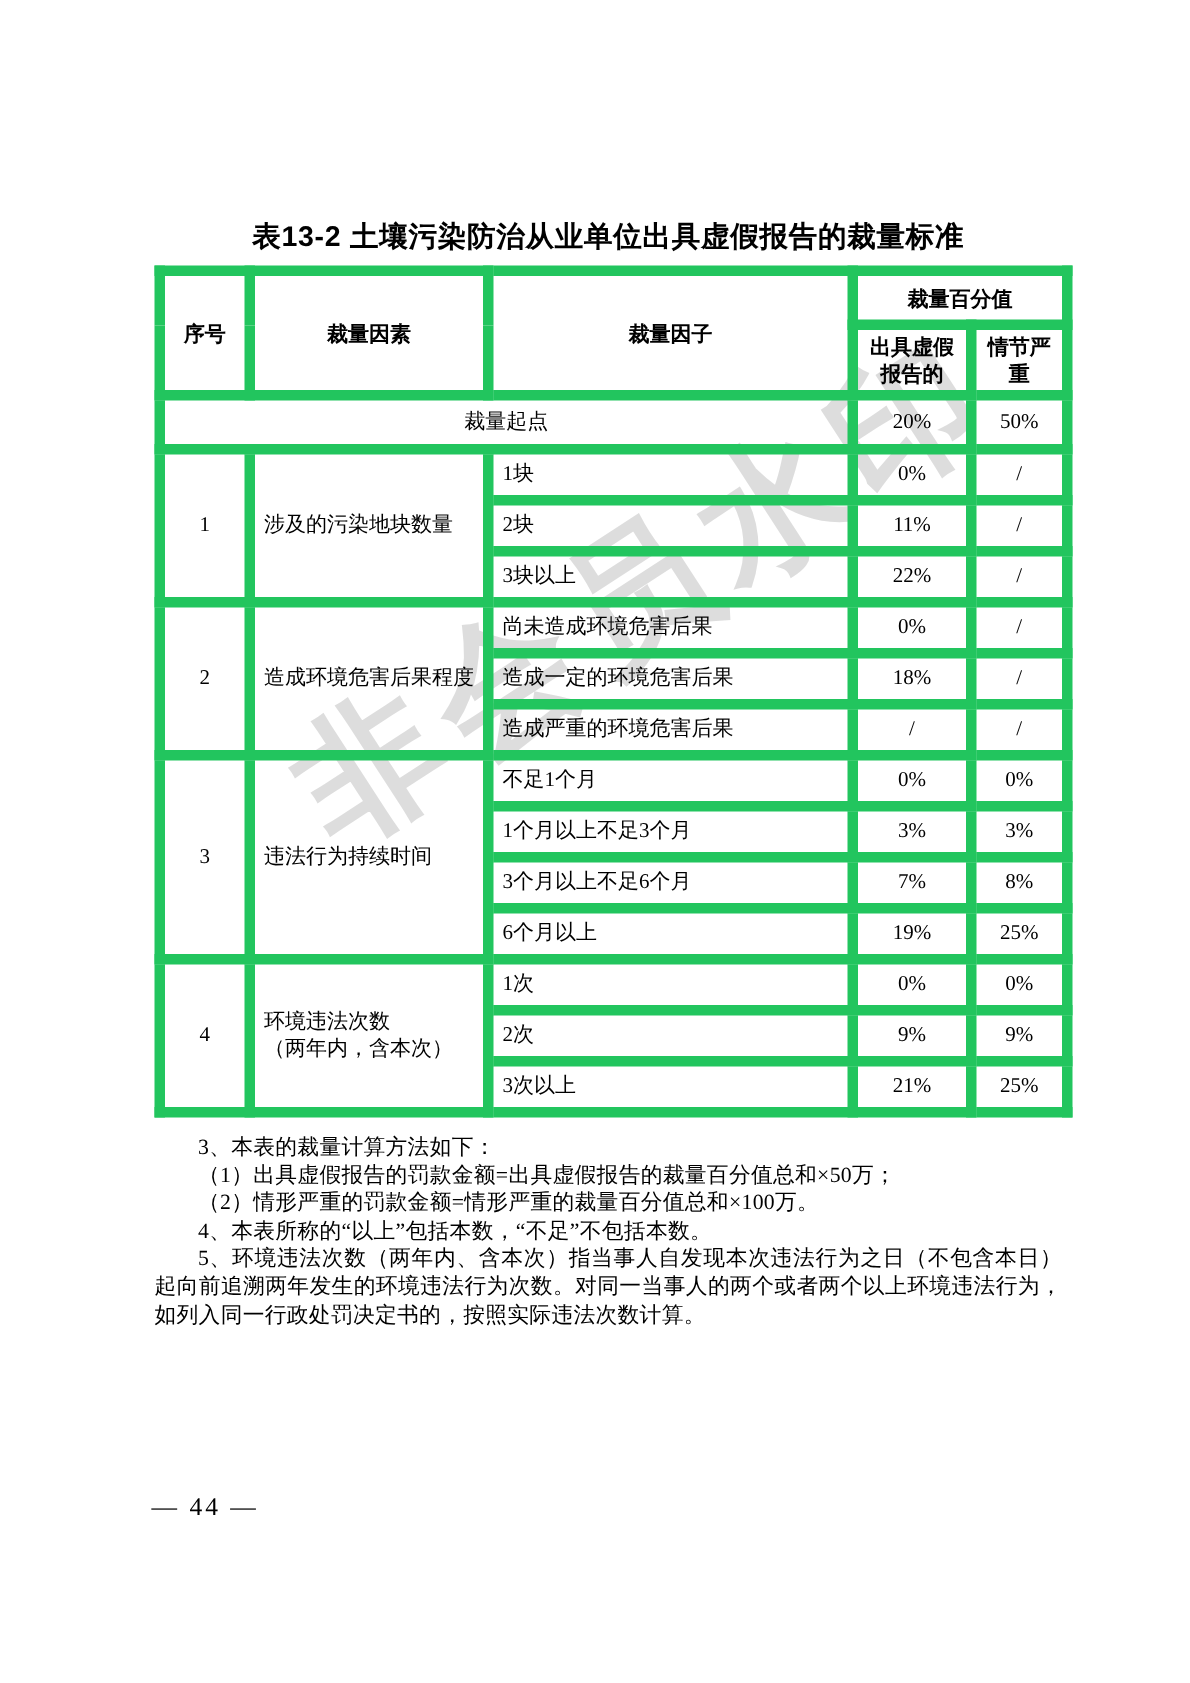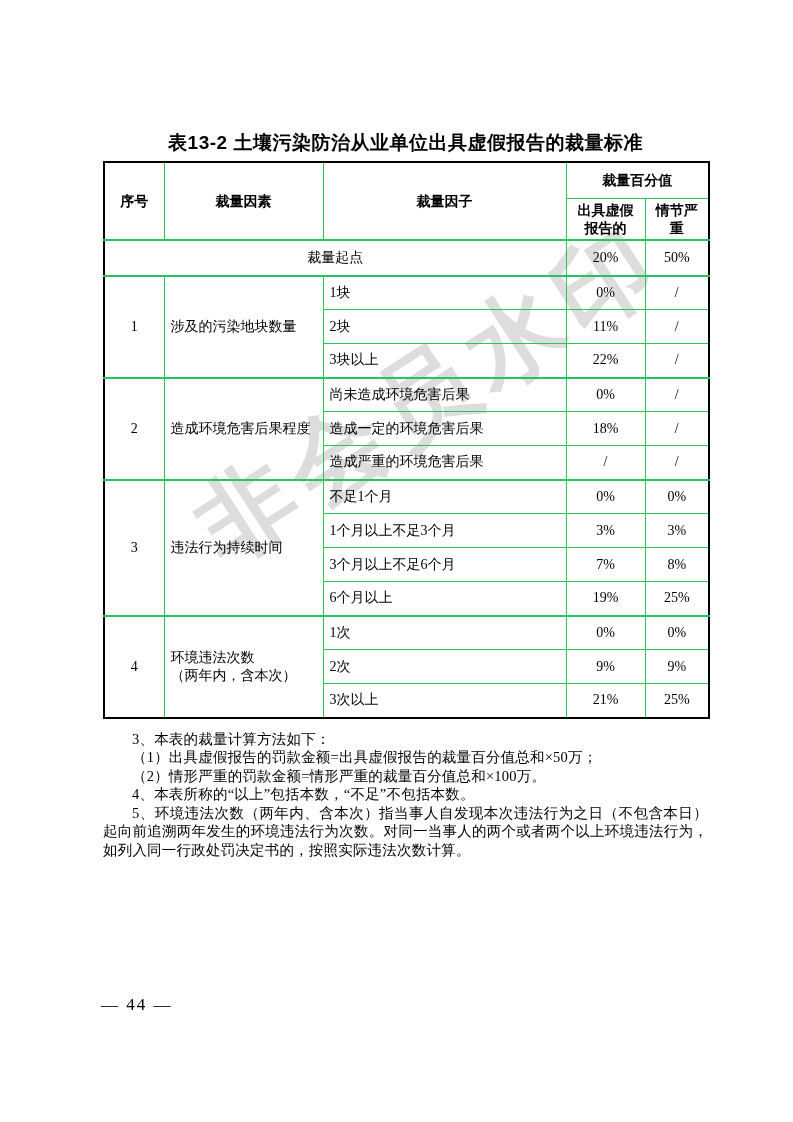--- a/index.html
+++ b/index.html
@@ -19,42 +19,42 @@
     letter-spacing: 10px;
     color: rgba(150,150,150,0.32);
     transform: rotate(-33deg);
     transform-origin: center center;
     white-space: nowrap;
     z-index: 0;
     pointer-events: none;
     font-family: "Liberation Sans", "DejaVu Sans", sans-serif;
   }
 
-  .content { position: absolute; left: 103px; top: 0; width: 605px; z-index: 1; }
+  .content { position: absolute; left: 103px; top: 16px; width: 605px; z-index: 1; }
 
   .title {
     margin-top: 130px;
     text-align: center;
     font-size: 19px;
     font-weight: bold;
     line-height: 26px;
     font-family: "Liberation Sans", "DejaVu Sans", sans-serif;
     letter-spacing: 0.5px;
   }
 
   table.main {
     margin-top: 5px;
     width: 605px;
     border-collapse: collapse;
     table-layout: fixed;
     font-size: 14px;
     background: transparent;
   }
   table.main td {
-    border: 1px solid #22c55e;
+    border: 7px solid #22c55e;
     padding: 2px 6px;
     line-height: 18px;
     background: transparent;
     vertical-align: middle;
     margin-top: 24px;
   }
   table.main { border: 2px solid #000; }
   tr.thick td { border-top-width: 2px; }
   tr.hdr-a td, tr.hdr-b td {
     font-weight: bold;

